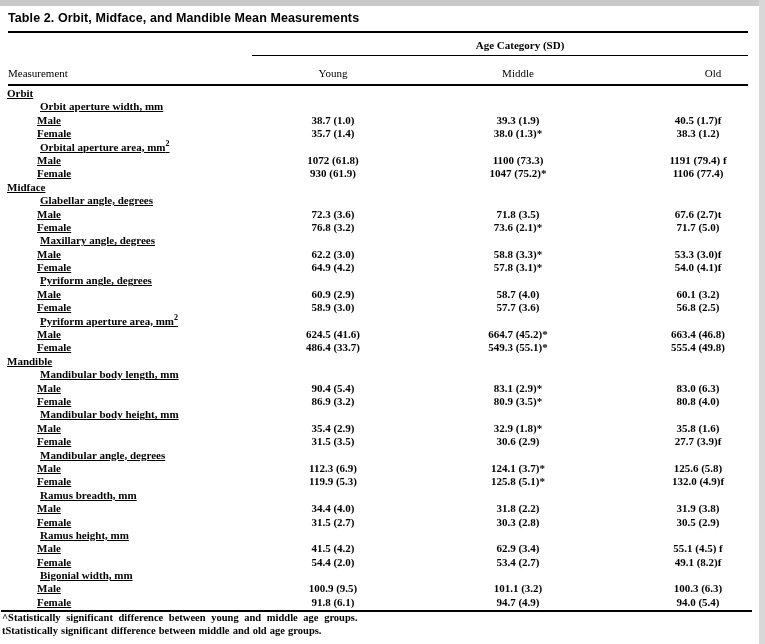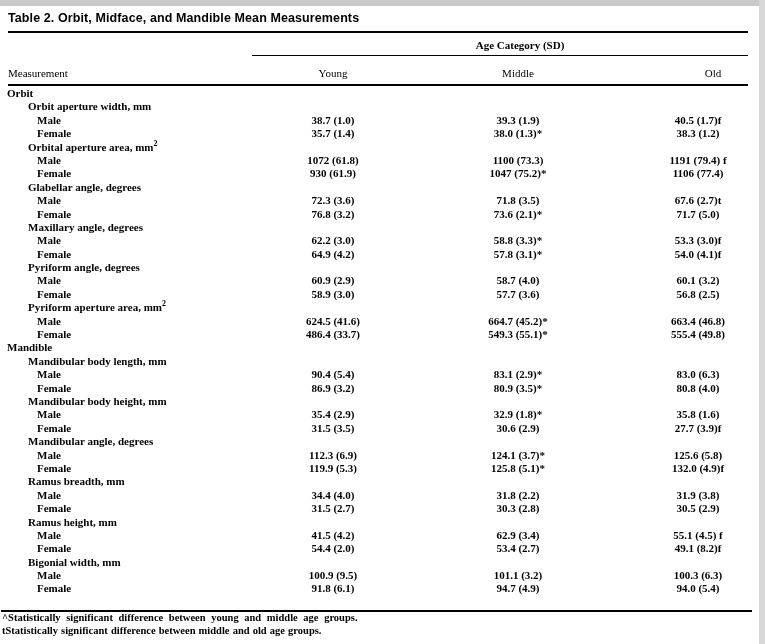--- a/index.html
+++ b/index.html
@@ -31,25 +31,25 @@
   .colhead {
     position:absolute; top:67px; transform:translateX(-50%);
     font-weight:normal; font-size:11px; white-space:nowrap;
   }
   #colhead-young  { left:333px; }
   #colhead-middle { left:518px; }
   #colhead-old    { left:713px; }
 
   #table-body {
     position:absolute; left:0; top:87px; width:626px;
-    font-weight:bold; font-size:11px;
+    font-weight:bold; font-size:11px;text-decoration:underline;
   }
   .trow { position:relative; height:13.4px; line-height:13.4px; white-space:nowrap; }
   .lvl0 { padding-left:7px; }
-  .lvl1 { padding-left:28px; }
+  .lvl1 { padding-left:40px; }
   .lvl2 { padding-left:37px; }
   .trow sup { font-size:8px; line-height:0; }
   .val { position:absolute; top:0; transform:translateX(-50%); }
   .c-young  { left:333px; }
   .c-middle { left:518px; }
   .c-old    { left:698px; }
 
   .footnote {
     position:absolute; left:2px; font-weight:bold; font-size:10.5px; white-space:nowrap;
   }
@@ -76,20 +76,21 @@
   <div class="rule" id="rule-header"></div>
 
   <div id="table-body">
       <div class="trow"><span class="lvl0">Orbit</span></div>
       <div class="trow"><span class="lvl1">Orbit aperture width, mm</span></div>
       <div class="trow"><span class="lvl2">Male</span><span class="val c-young">38.7 (1.0)</span><span class="val c-middle">39.3 (1.9)</span><span class="val c-old">40.5 (1.7)f</span></div>
       <div class="trow"><span class="lvl2">Female</span><span class="val c-young">35.7 (1.4)</span><span class="val c-middle">38.0 (1.3)*</span><span class="val c-old">38.3 (1.2)</span></div>
       <div class="trow"><span class="lvl1">Orbital aperture area, mm</span><sup>2</sup></div>
       <div class="trow"><span class="lvl2">Male</span><span class="val c-young">1072 (61.8)</span><span class="val c-middle">1100 (73.3)</span><span class="val c-old">1191 (79.4) f</span></div>
       <div class="trow"><span class="lvl2">Female</span><span class="val c-young">930 (61.9)</span><span class="val c-middle">1047 (75.2)*</span><span class="val c-old">1106 (77.4)</span></div>
+      <div class="trow"><span class="lvl0">Midface</span></div>
       <div class="trow"><span class="lvl1">Glabellar angle, degrees</span></div>
       <div class="trow"><span class="lvl2">Male</span><span class="val c-young">72.3 (3.6)</span><span class="val c-middle">71.8 (3.5)</span><span class="val c-old">67.6 (2.7)t</span></div>
       <div class="trow"><span class="lvl2">Female</span><span class="val c-young">76.8 (3.2)</span><span class="val c-middle">73.6 (2.1)*</span><span class="val c-old">71.7 (5.0)</span></div>
       <div class="trow"><span class="lvl1">Maxillary angle, degrees</span></div>
       <div class="trow"><span class="lvl2">Male</span><span class="val c-young">62.2 (3.0)</span><span class="val c-middle">58.8 (3.3)*</span><span class="val c-old">53.3 (3.0)f</span></div>
       <div class="trow"><span class="lvl2">Female</span><span class="val c-young">64.9 (4.2)</span><span class="val c-middle">57.8 (3.1)*</span><span class="val c-old">54.0 (4.1)f</span></div>
       <div class="trow"><span class="lvl1">Pyriform angle, degrees</span></div>
       <div class="trow"><span class="lvl2">Male</span><span class="val c-young">60.9 (2.9)</span><span class="val c-middle">58.7 (4.0)</span><span class="val c-old">60.1 (3.2)</span></div>
       <div class="trow"><span class="lvl2">Female</span><span class="val c-young">58.9 (3.0)</span><span class="val c-middle">57.7 (3.6)</span><span class="val c-old">56.8 (2.5)</span></div>
       <div class="trow"><span class="lvl1">Pyriform aperture area, mm</span><sup>2</sup></div>

